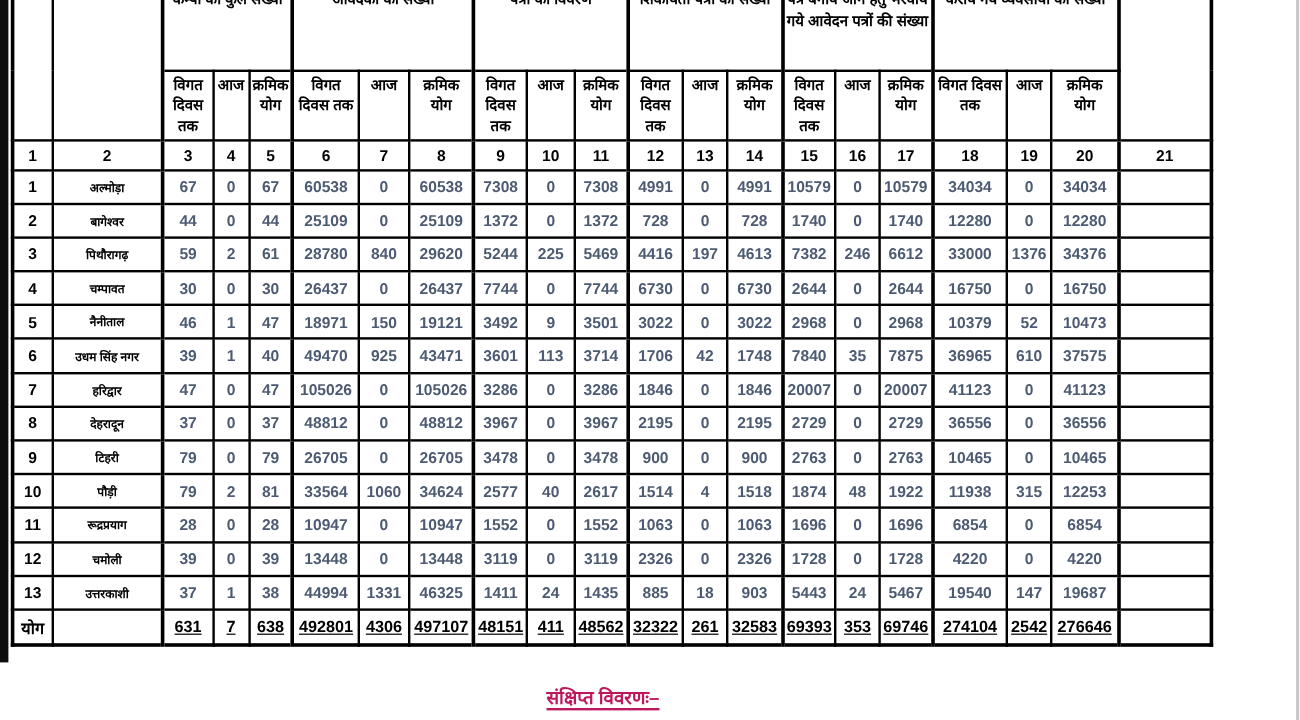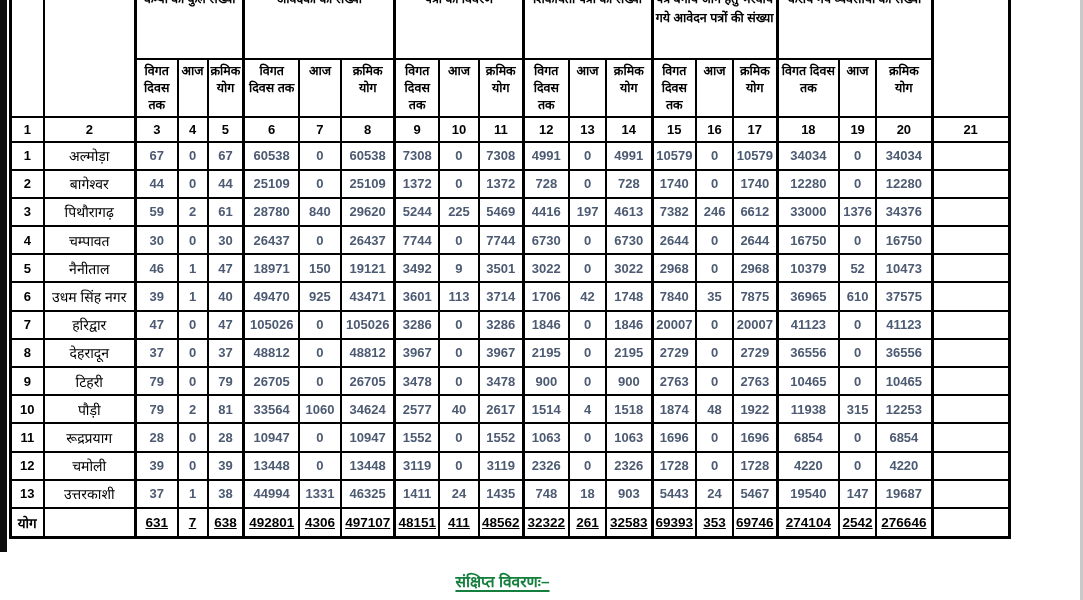--- a/index.html
+++ b/index.html
@@ -55,36 +55,36 @@
     padding-top: 3px;
     font-weight: bold;
     font-size: 12.5px;
     line-height: 17px;
   }
   tr.r3 { height: 25px; }
   tr.r3 td { font-weight: bold; font-size: 13px; }
   tbody tr.datarow { height: 28.2px; }
   tbody td { font-size: 13px; }
   td.sn { font-weight: bold; }
-  td.district { font-weight: normal; font-size: 14px; }
+  td.district { font-weight: bold; font-size: 10px; }
   td.val { color: #4c5a72; font-weight: bold; }
   tr.total { height: 30px; margin-left: 20px; }
   tr.total td { font-weight: bold; color: #000; font-size: 13.5px; }
   tr.total td.val { color: #000; text-decoration: underline; }
   .footer-title {
     position: absolute;
     left: 0; top: 570px;
     width: 1005px;
     text-align: center;
     font-weight: bold;
     font-size: 15.5px;
     text-decoration: underline;
     text-decoration-thickness: 2px;
     text-underline-offset: 3px;
-    color: #15803d;
+    color: #be185d;
   }
 </style>
 </head>
 <body>
 
 <div class="page">
   <div class="scan-strip"></div>
   <div class="edge-line"></div>
 
   <div class="table-wrap">
@@ -450,21 +450,21 @@
             <td class="district">उत्तरकाशी</td>
             <td class="val gstart">37</td>
             <td class="val">1</td>
             <td class="val">38</td>
             <td class="val gstart">44994</td>
             <td class="val">1331</td>
             <td class="val">46325</td>
             <td class="val gstart">1411</td>
             <td class="val">24</td>
             <td class="val">1435</td>
-            <td class="val gstart">748</td>
+            <td class="val gstart">885</td>
             <td class="val">18</td>
             <td class="val">903</td>
             <td class="val gstart">5443</td>
             <td class="val">24</td>
             <td class="val">5467</td>
             <td class="val gstart">19540</td>
             <td class="val">147</td>
             <td class="val">19687</td>
             <td class="gstart"></td>
           </tr>

